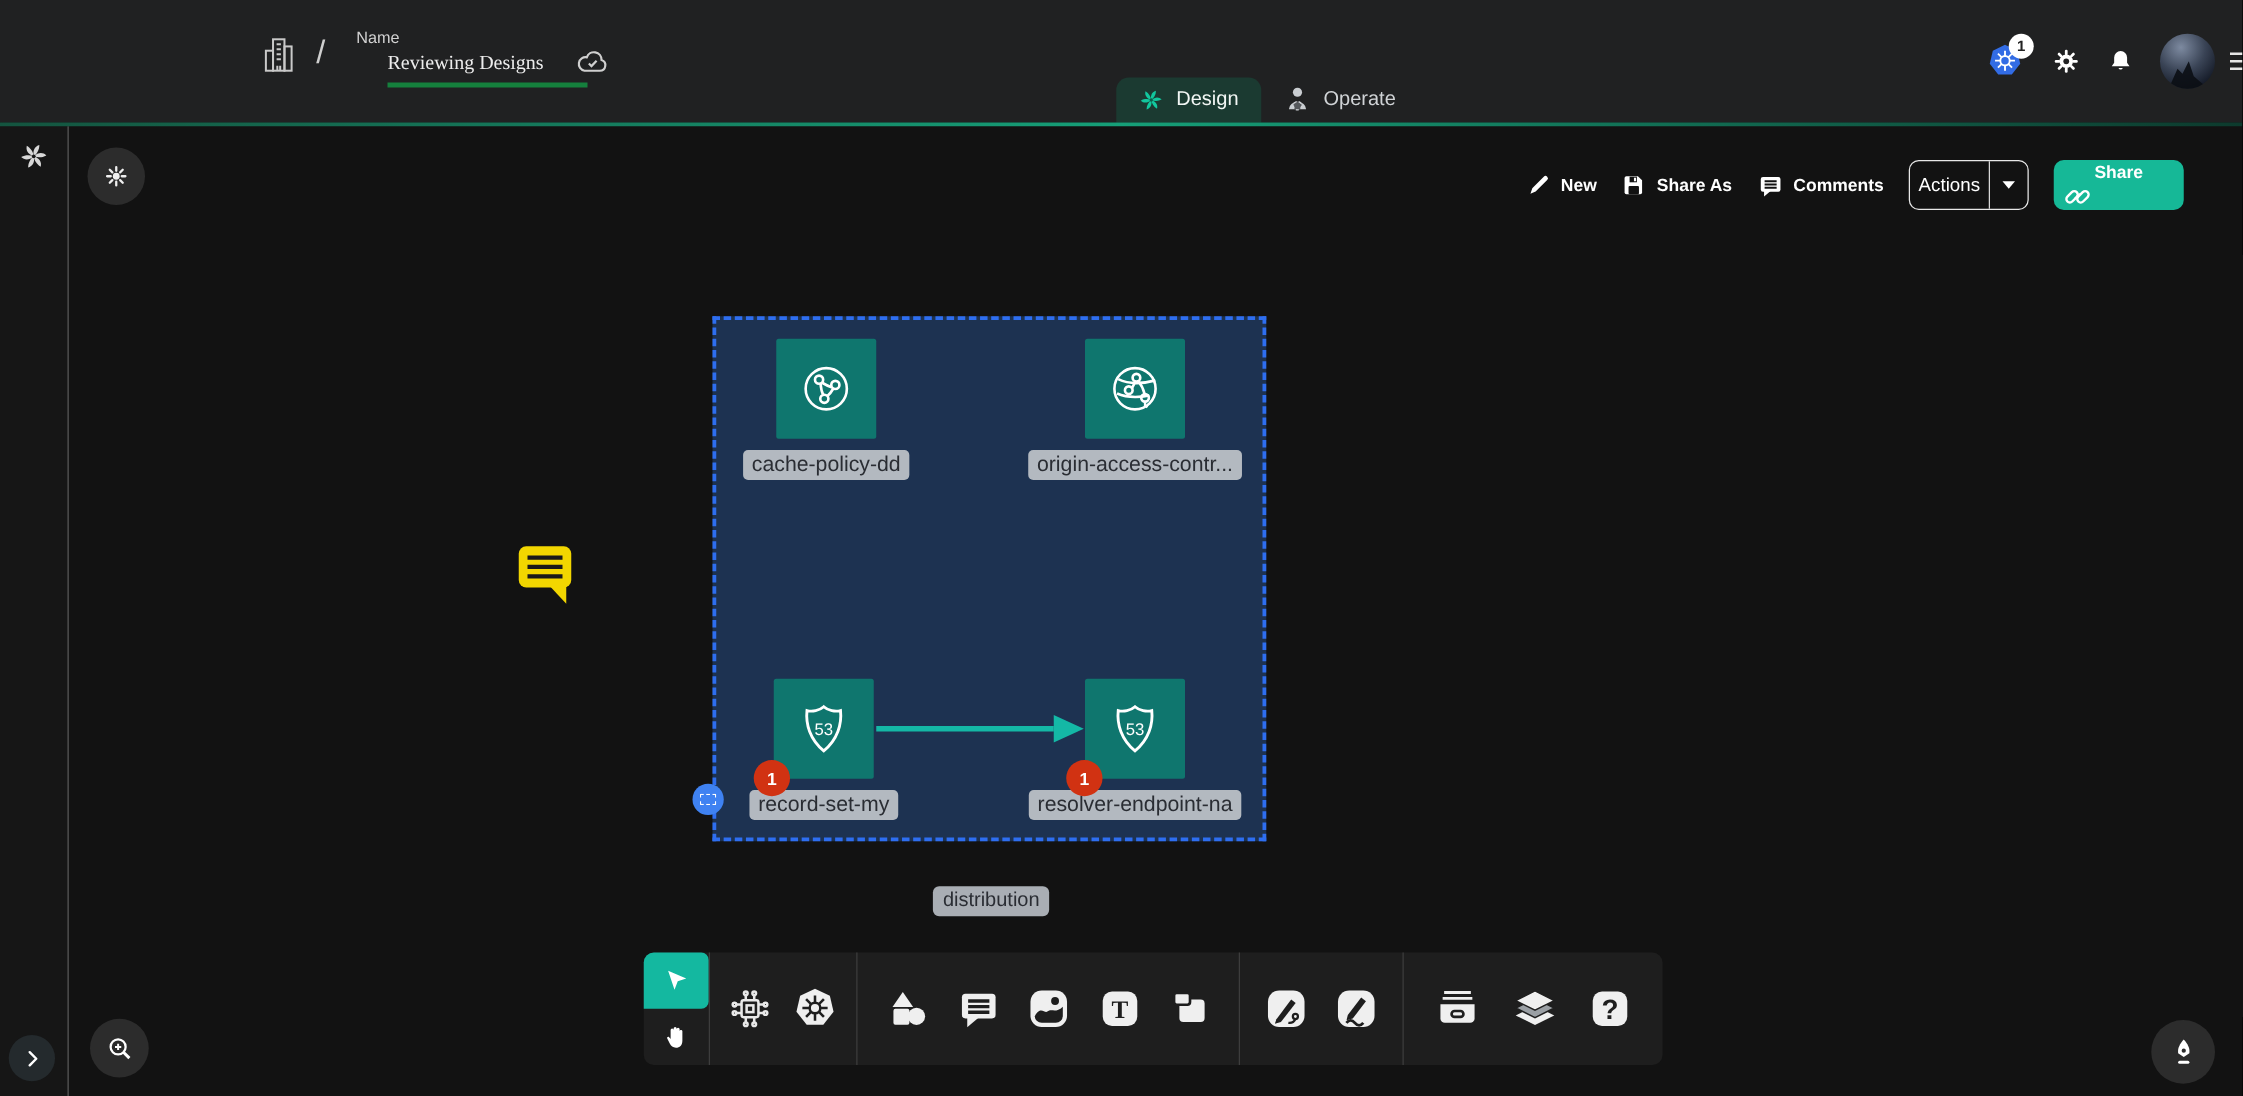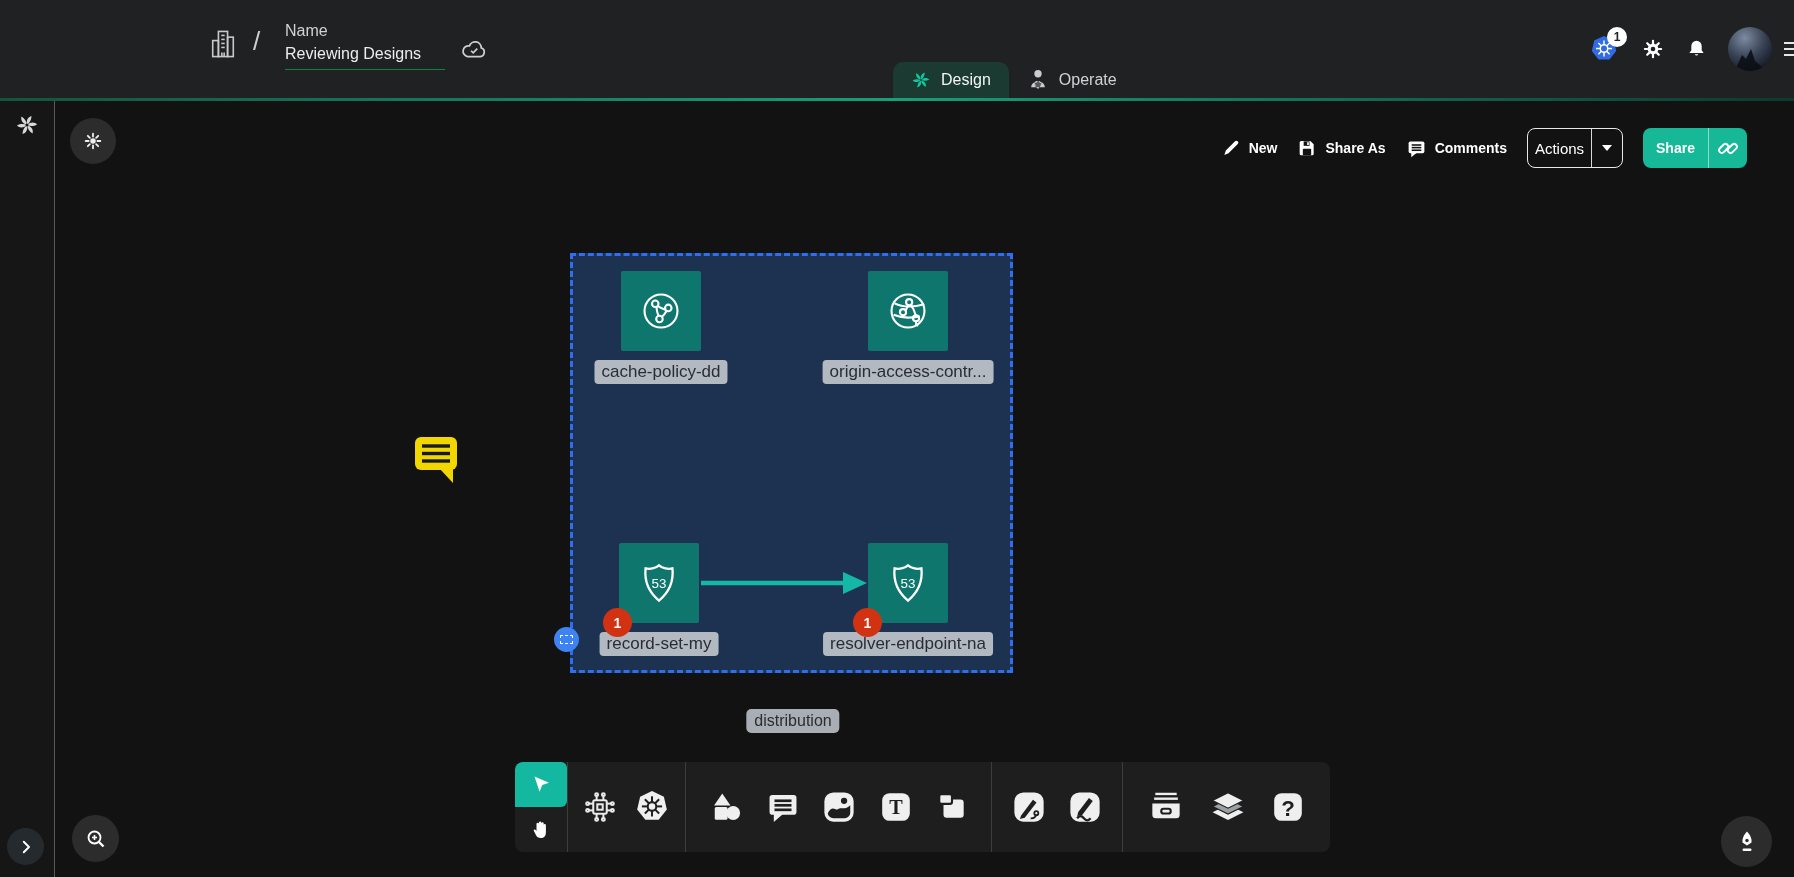--- a/index.html
+++ b/index.html
@@ -9,23 +9,23 @@
 
   
   .topbar { position:absolute; left:0; top:0; width:1794px; height:98px; background:#202122; z-index:30; }
   .accent-line { position:absolute; left:0; top:98px; width:1794px; height:3px; z-index:31;
     background:linear-gradient(90deg,#14543f 0%,#169f78 50%,#0d3a2d 100%); }
   .logo-wrap { position:absolute; left:13px; top:29px; display:flex; align-items:center; gap:9px; }
   .brand-text { font-size:27px; font-weight:bold; letter-spacing:3px; color:#c6c6c6; }
   .building-icon { position:absolute; left:208px; top:28px; }
   .slash { position:absolute; left:253px; top:26px; font-size:26px; color:#cfcfcf; font-weight:300; }
   .name-field { position:absolute; left:285px; top:22px; width:160px; }
-  .name-label { display:block; font-size:16px; color:#d2d2d2; margin-bottom:3px; }
-  .name-input { width:160px; background:transparent; border:none; border-bottom:1px solid #15803d;
-    color:#ececec; font-size:16px; font-family:Liberation Sans, sans-serif; padding:2px 0 6px 0; outline:none; }
+  .name-label { display:block; font-size:13px; color:#d2d2d2; margin-bottom:3px; }
+  .name-input { width:160px; background:transparent; border:none; border-bottom:4px solid #15803d;
+    color:#ececec; font-size:16px; font-family:Liberation Serif, serif; padding:2px 0 6px 0; outline:none;margin-left:25px; }
   .cloud-icon { position:absolute; left:460px; top:36px; }
 
   .tabs { position:absolute; left:893px; top:62px; display:flex; height:36px; }
   .tab { display:flex; align-items:center; gap:10px; padding:0 18px; cursor:pointer; }
   .tab.active { background:#1b3a31; border-radius:10px 10px 0 0; }
   .tab-label { font-size:16px; color:#d0d3d6; }
   .tab.active .tab-label { color:#f2f6f4; }
 
   .topbar-right { position:absolute; right:0; top:0; height:98px; display:flex; align-items:center; }
   .k8s-wrap { position:relative; width:30px; height:30px; margin-right:22px; }
@@ -57,21 +57,21 @@
   .action-row { position:absolute; right:47px; top:27px; height:40px; display:flex; align-items:center; gap:20px; z-index:5; }
   .text-btn { display:flex; align-items:center; gap:8px; background:none; border:none; color:#fff;
     font-size:14px; font-weight:bold; font-family:"Liberation Sans",sans-serif; cursor:pointer; }
   .actions-btn { display:flex; height:40px; width:96px; border:1px solid #e8e8e8; border-radius:8px; background:transparent;
     color:#fff; cursor:pointer; align-items:stretch; padding:0; font-family:"Liberation Sans",sans-serif; }
   .actions-btn .lbl { flex:1; display:flex; align-items:center; justify-content:center; font-size:15px; }
   .actions-btn .sep { width:1px; background:#d8d8d8; }
   .actions-btn .caret { width:30px; display:flex; align-items:center; justify-content:center; }
   .caret-shape { width:0; height:0; border-left:5px solid transparent; border-right:5px solid transparent; border-top:6px solid #fff; }
   .share-btn { display:flex; height:40px; width:104px; border:none; border-radius:8px; background:#16b897;
-    color:#fff; cursor:pointer; align-items:stretch; padding:0; font-family:"Liberation Sans",sans-serif; }
+    color:#fff; cursor:pointer; align-items:stretch; padding:0; font-family:"Liberation Sans",sans-serif;flex-direction:column; }
   .share-btn .lbl { flex:1; display:flex; align-items:center; justify-content:center; font-size:14px; font-weight:bold; }
   .share-btn .sep { width:1px; background:rgba(255,255,255,.5); }
   .share-btn .link { width:38px; display:flex; align-items:center; justify-content:center; }
 
   
   .sel-group { position:absolute; left:514px; top:152px; width:443px; height:420px;
     background:rgba(45,95,170,0.42); border:3px dashed #2e6ef0; }
   .node { position:absolute; width:80px; height:80px; background:#0f766e; border-radius:2px;
     display:flex; align-items:center; justify-content:center; cursor:pointer; }
   .node-label { position:absolute; transform:translateX(-50%); background:#b3b9c0; color:#2a2d33;

